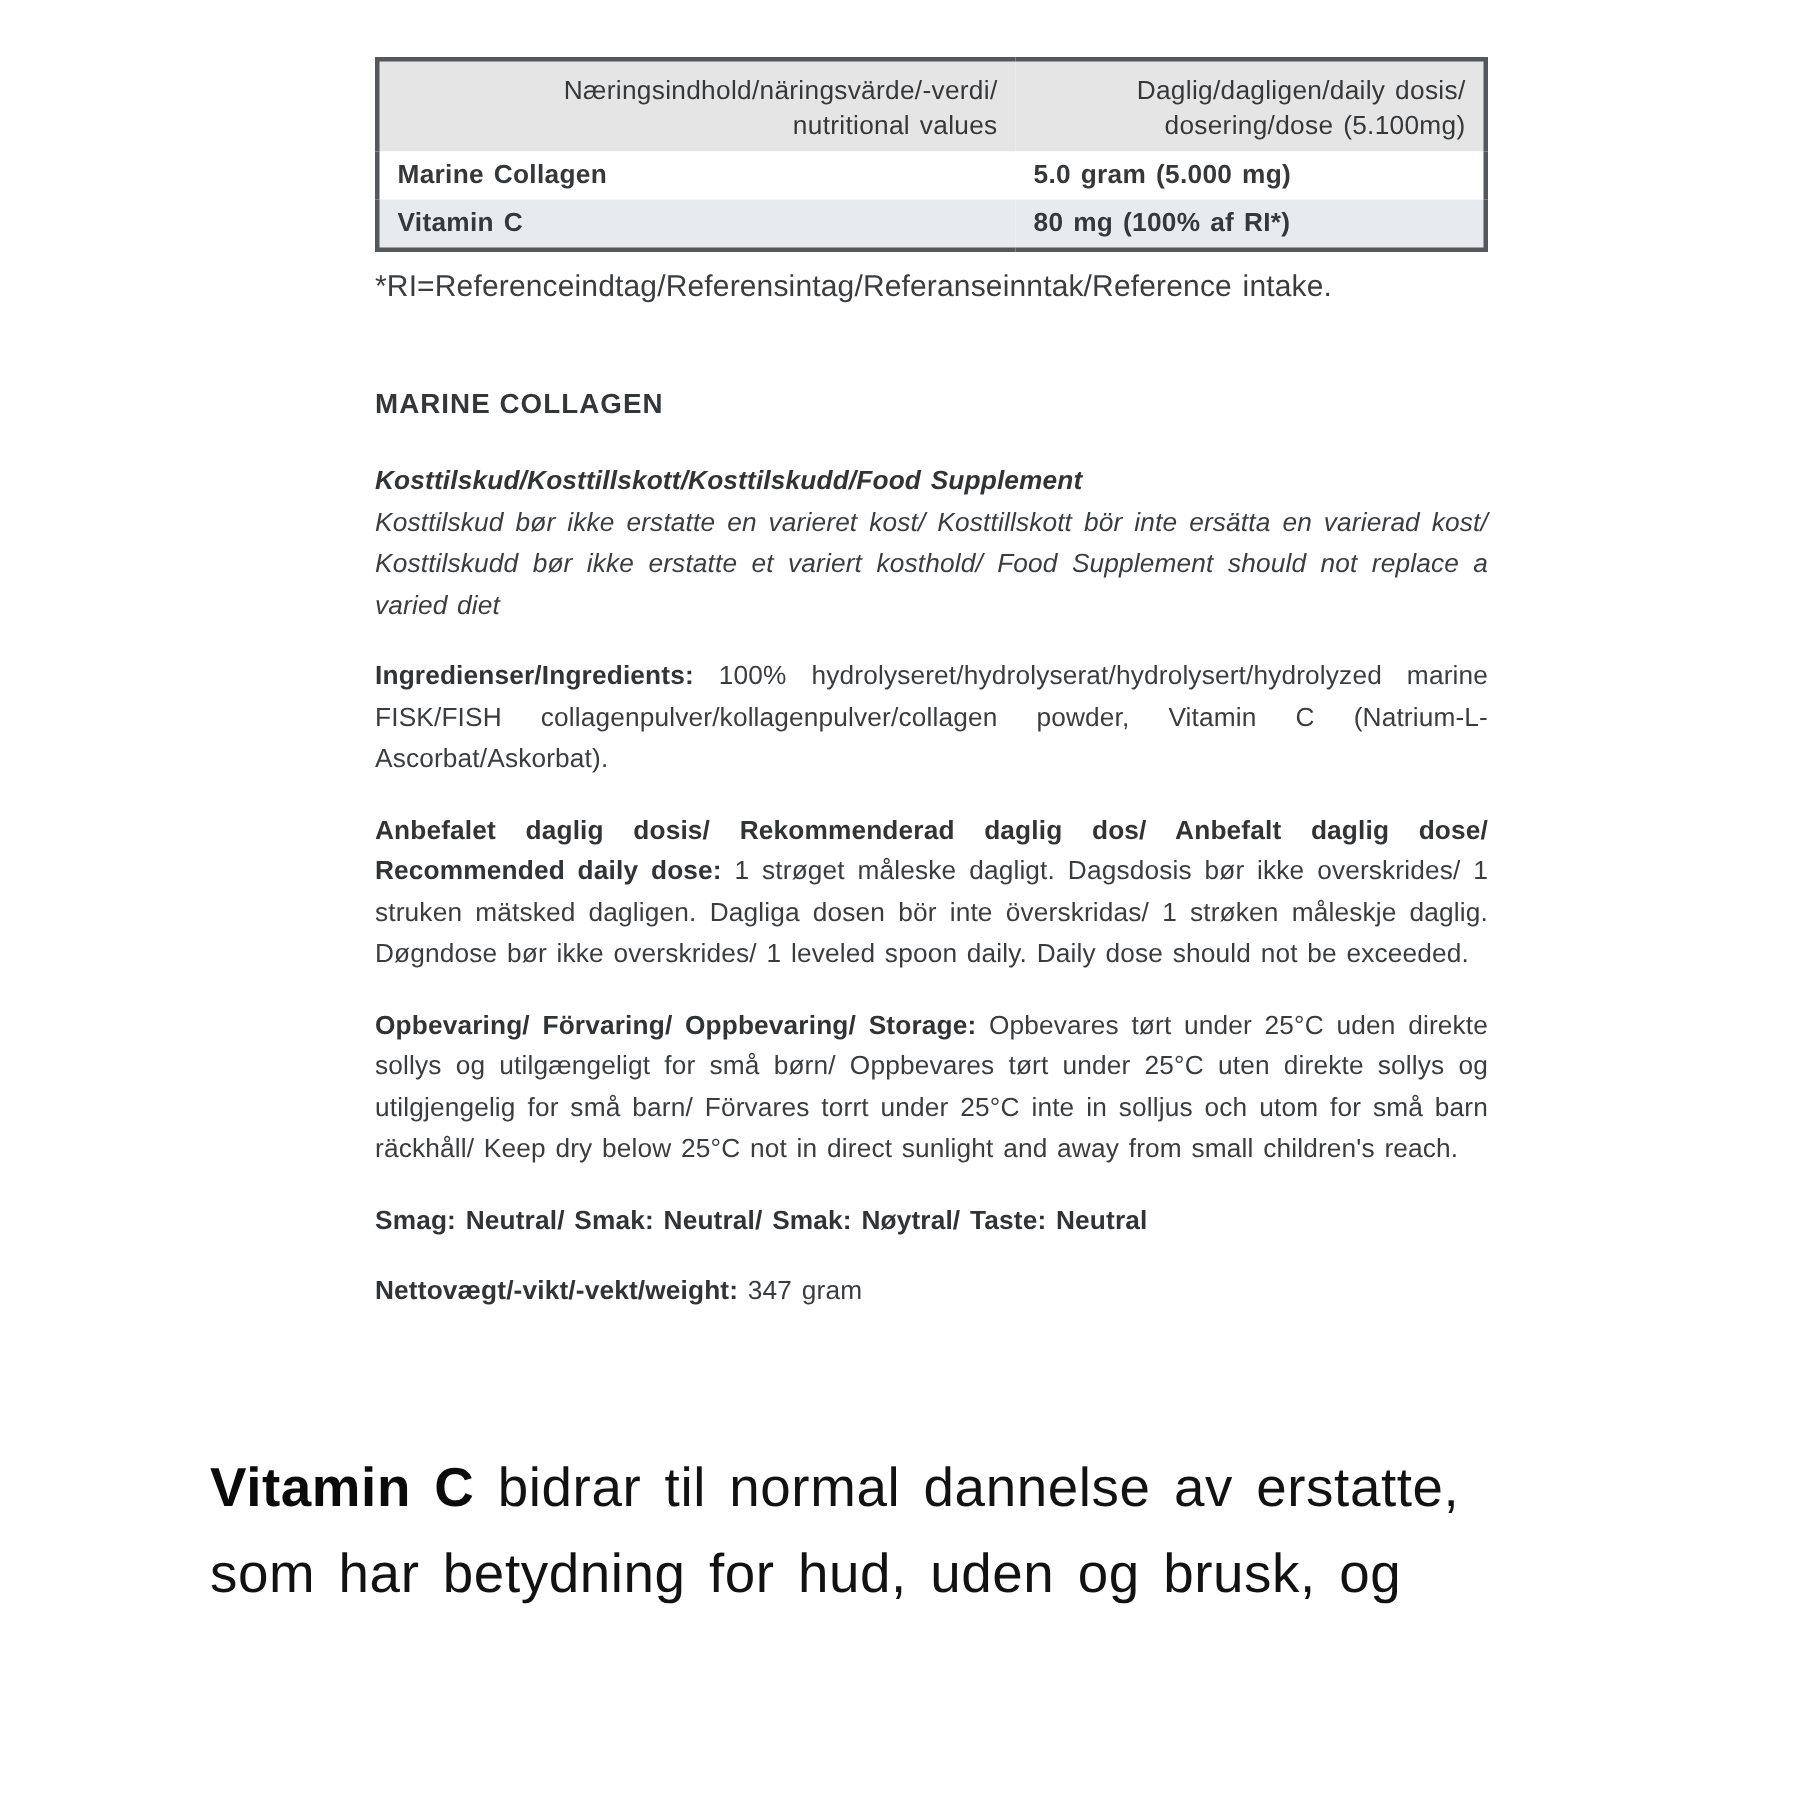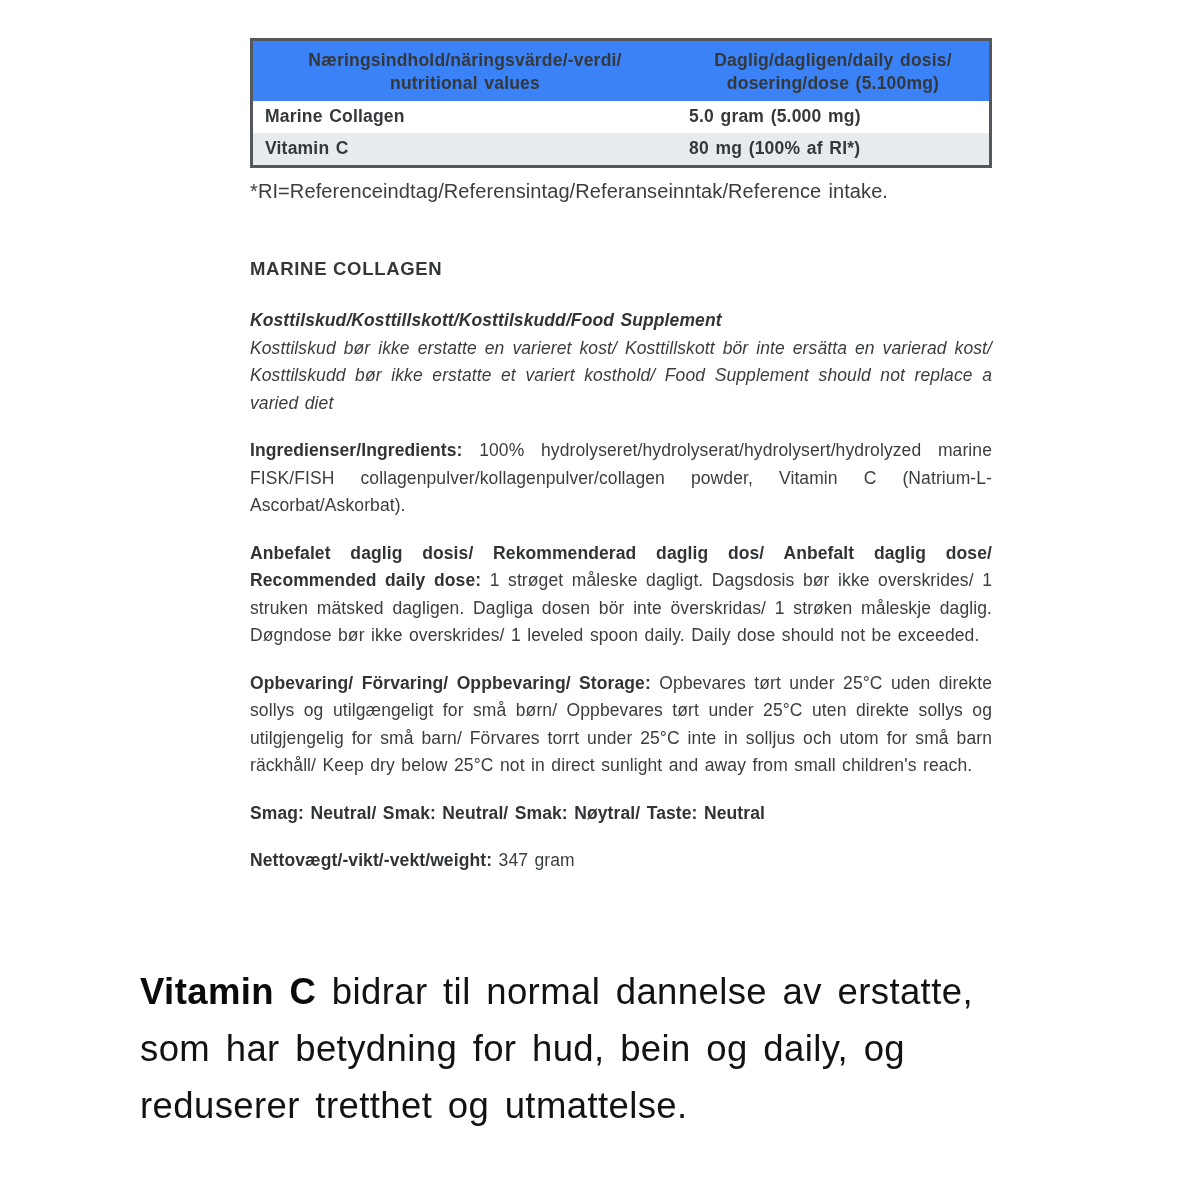--- a/index.html
+++ b/index.html
@@ -26,27 +26,27 @@
     width: 100%;
     border-collapse: collapse;
     border: 3px solid #54575b;
     font-size: 17.5px;
     font-weight: bold;
     color: #35383b;
     letter-spacing: 0.2px;
     word-spacing: 1.5px;
   }
   table.nutri th {
-    background: #3b82f6;
-    text-align: center;
+    background: #e5e5e5;
+    text-align: right;
     vertical-align: top;
     padding: 8px 12px 7px 12px;
     line-height: 22.5px;
     white-space: pre-line;
-    font-weight: bold;
+    font-weight: normal;
   }
   table.nutri td {
     padding: 4px 12px 5px 12px;
     line-height: 23px;
     background: #ffffff;
   }
   table.nutri tr.shaded td { background: #e8ebee; }
   table.nutri .col-name { width: 400px; }
 
   .footnote {
@@ -140,15 +140,14 @@
   </p>
 
   <p class="sec">
     <span class="lead">Nettovægt/-vikt/-vekt/weight:</span><span> 347 gram</span>
   </p>
 
 </div>
 
 <div class="claim">
   <div><span class="lead">Vitamin C</span><span> bidrar til normal dannelse av erstatte,</span></div>
-  <div>som har betydning for hud, bein og daily, og</div>
-  <div>reduserer tretthet og utmattelse.</div>
+  <div>som har betydning for hud, uden og brusk, og</div>
 </div>
 
 </body></html>

